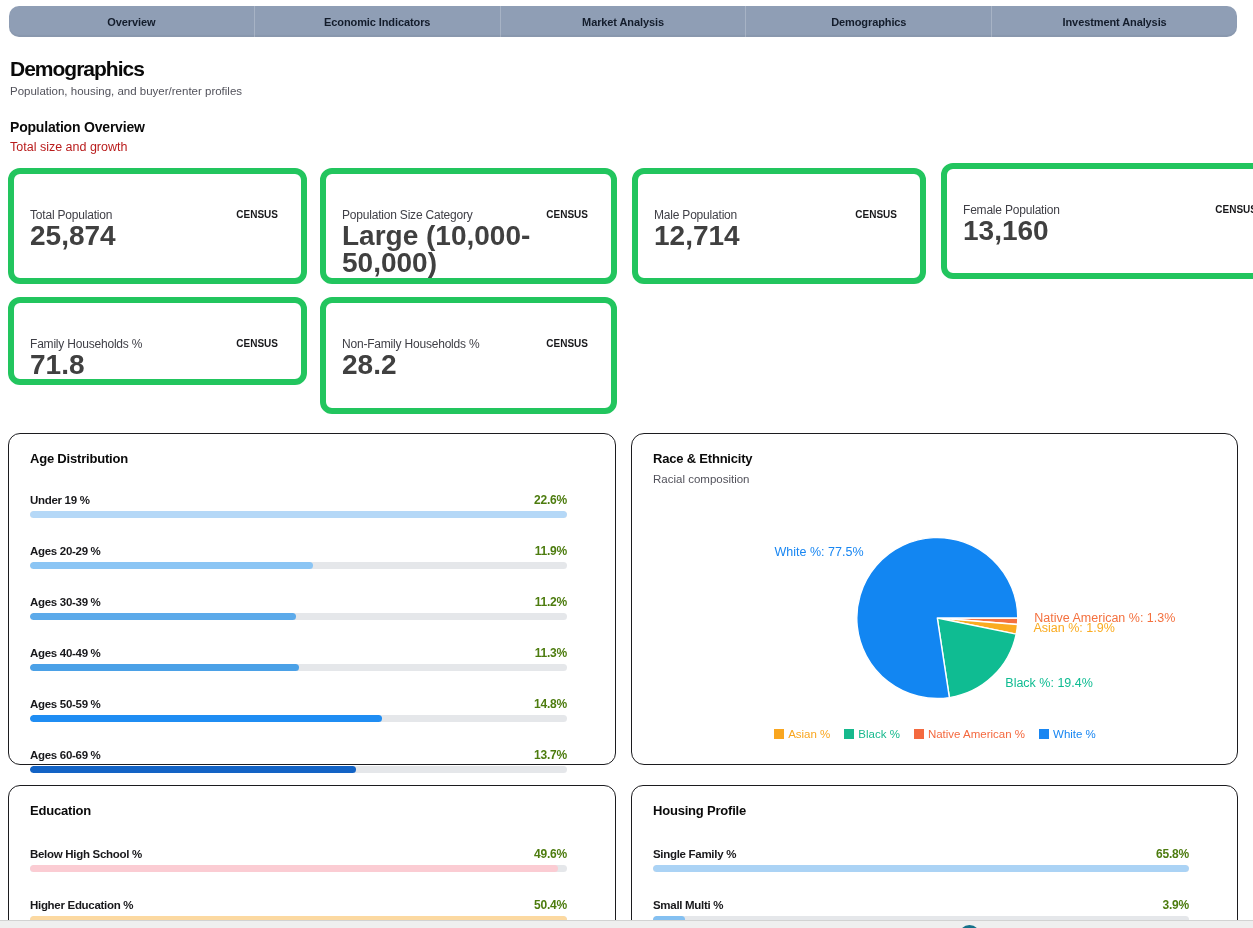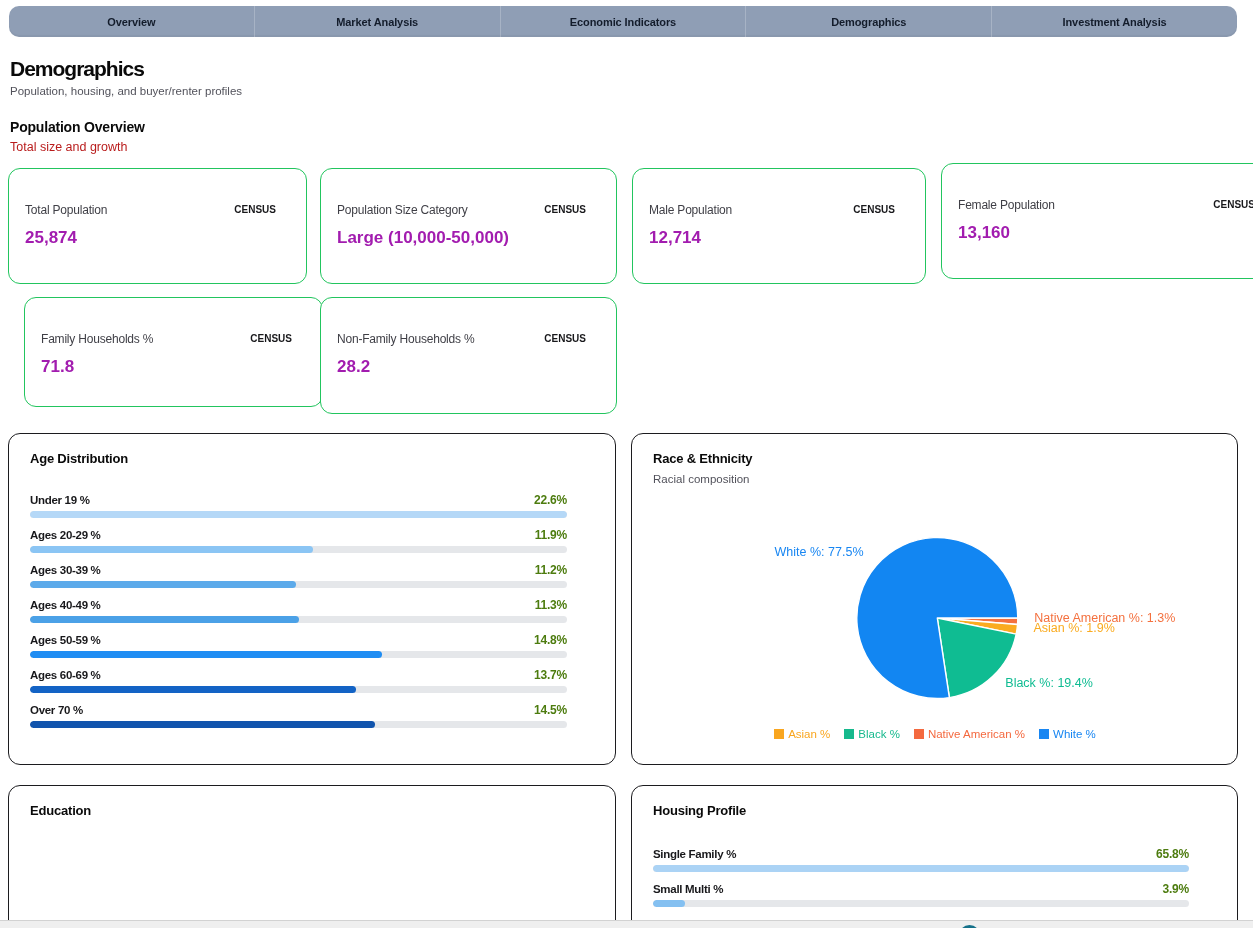--- a/index.html
+++ b/index.html
@@ -21,43 +21,43 @@
 .h2 { left:10px; top:118px; font-size:14px; line-height:18px; font-weight:700;
   color:#0a0a0a; letter-spacing:-0.2px; }
 .sub2 { left:10px; top:140px; font-size:12.5px; line-height:15px; color:#b91c1c; }
 
 
 .mgrid { left:0; top:0; }
 #mc1{left:8px;top:168px;width:299px}
 #mc2{left:320px;top:168px;width:297px}
 #mc3{left:632px;top:168px;width:294px}
 #mc4{left:941px;top:163px;width:345px}
-#mc5{left:24px;top:297px;width:299px;height:110px}
+#mc5{left:8px;top:297px;width:299px;height:88px}
 #mc6{left:320px;top:297px;width:297px;height:117px}
-.mcard { position:absolute; height:116px; background:#fff; border:1px solid #22c55e; border-radius:12px;
-  padding:33px 30px 0 16px; }
+.mcard { position:absolute; height:116px; background:#fff; border:6px solid #22c55e; border-radius:12px;
+  padding:33px 23px 0 16px; }
 .mcard .lrow { display:flex; justify-content:space-between; align-items:center; height:15px; }
 .mcard .lbl { font-size:12px; color:#3f3f46; letter-spacing:-0.2px; }
 .mcard .badge { font-size:10px; font-weight:700; color:#18181b;text-align:right; }
-.mcard .val { margin-top:7px; font-size:17px; line-height:27px; font-weight:700;
-  color:#a21caf; }
+.mcard .val { font-size:28px; line-height:27px; font-weight:700;
+  color:#404040; }
 
 
 .ccard { background:#fff; border:1px solid #1c1c1f; border-radius:12px; }
 .ccard .ct { font-size:13px; font-weight:700; line-height:17px; color:#0a0a0a; letter-spacing:-0.2px; }
 .ccard .cs { font-size:11.5px; line-height:14px; color:#52525b; margin-top:5px; }
 
 #age   { left:8px;   top:433px; width:608px; height:332px; padding:16px 48px 0 21px; }
-#race  { left:631px; top:433px; width:607px; height:332px; padding:16px 48px 0 21px; }
+#race  { left:631px; top:433px; width:607px; height:332px; padding:16px 48px 0 21px;border-radius:13px; }
 #edu   { left:8px;   top:785px; width:608px; height:200px; padding:16px 48px 0 21px; }
 #house { left:631px; top:785px; width:607px; height:200px; padding:16px 48px 0 21px; }
 
 .rows { margin-top:25px; }
 #edu .rows, #house .rows { margin-top:27px; }
-.crow { margin-bottom:9px; }
+.crow { margin-bottom:25px; }
 .crow .tl { display:flex; justify-content:space-between; align-items:center; height:16px; }
 .crow .nm { font-size:11.5px; font-weight:700; color:#18181b; letter-spacing:-0.3px; }
 .crow .pv { font-size:12px; font-weight:700; color:#4d7c0f; letter-spacing:-0.2px; }
 .track { margin-top:3px; height:7px; border-radius:4px; background:#e5e7ea; overflow:hidden; }
 .fill { height:7px; border-radius:4px; }
 
 
 #race svg.pie { position:absolute; left:0; top:0; }
 .legend { position:absolute; left:0; top:294px; width:606px; display:flex;
   justify-content:center; align-items:center; gap:14px; }
@@ -66,22 +66,22 @@
 
 
 .bband { left:0; top:920px; width:1253px; height:8px; background:#efefef;
   border-top:1px solid #d2d2d2; }
 .fab { left:959px; top:925px; width:21px; height:21px; border-radius:50%; background:#15718a; }
 </style>
 </head>
 <body>
 <div class="abs tabs">
   <div class="tab">Overview</div>
+  <div class="tab">Economic Indicators</div>
   <div class="tab">Market Analysis</div>
-  <div class="tab">Economic Indicators</div>
   <div class="tab">Demographics</div>
   <div class="tab">Investment Analysis</div>
 </div>
 
 <div class="abs h1">Demographics</div>
 <div class="abs sub1">Population, housing, and buyer/renter profiles</div>
 <div class="abs h2">Population Overview</div>
 <div class="abs sub2">Total size and growth</div>
 
 <div class="abs mgrid">
@@ -214,20 +214,40 @@
   <div class="legend">
     <div class="li" style="color:#f9a61f"><span class="sq" style="background:#f9a61f"></span>Asian %</div>
     <div class="li" style="color:#16b98d"><span class="sq" style="background:#16b98d"></span>Black %</div>
     <div class="li" style="color:#f4693f"><span class="sq" style="background:#f4693f"></span>Native American %</div>
     <div class="li" style="color:#1886f2"><span class="sq" style="background:#1886f2"></span>White %</div>
   </div>
 </div>
 
 <div class="abs ccard" id="edu">
   <div class="ct">Education</div>
+  <div class="rows">
+    <div class="crow">
+        <div class="tl">
+          <span class="nm">Below High School %</span>
+          <span class="pv">49.6%</span>
+        </div>
+        <div class="track">
+          <div class="fill" style="width:98.4%;background:#fbccd3"></div>
+        </div>
+      </div>
+    <div class="crow">
+        <div class="tl">
+          <span class="nm">Higher Education %</span>
+          <span class="pv">50.4%</span>
+        </div>
+        <div class="track">
+          <div class="fill" style="width:100%;background:#fcd9a1"></div>
+        </div>
+      </div>
+  </div>
 </div>
 
 <div class="abs ccard" id="house">
   <div class="ct">Housing Profile</div>
   <div class="rows">
     <div class="crow">
         <div class="tl">
           <span class="nm">Single Family %</span>
           <span class="pv">65.8%</span>
         </div>

